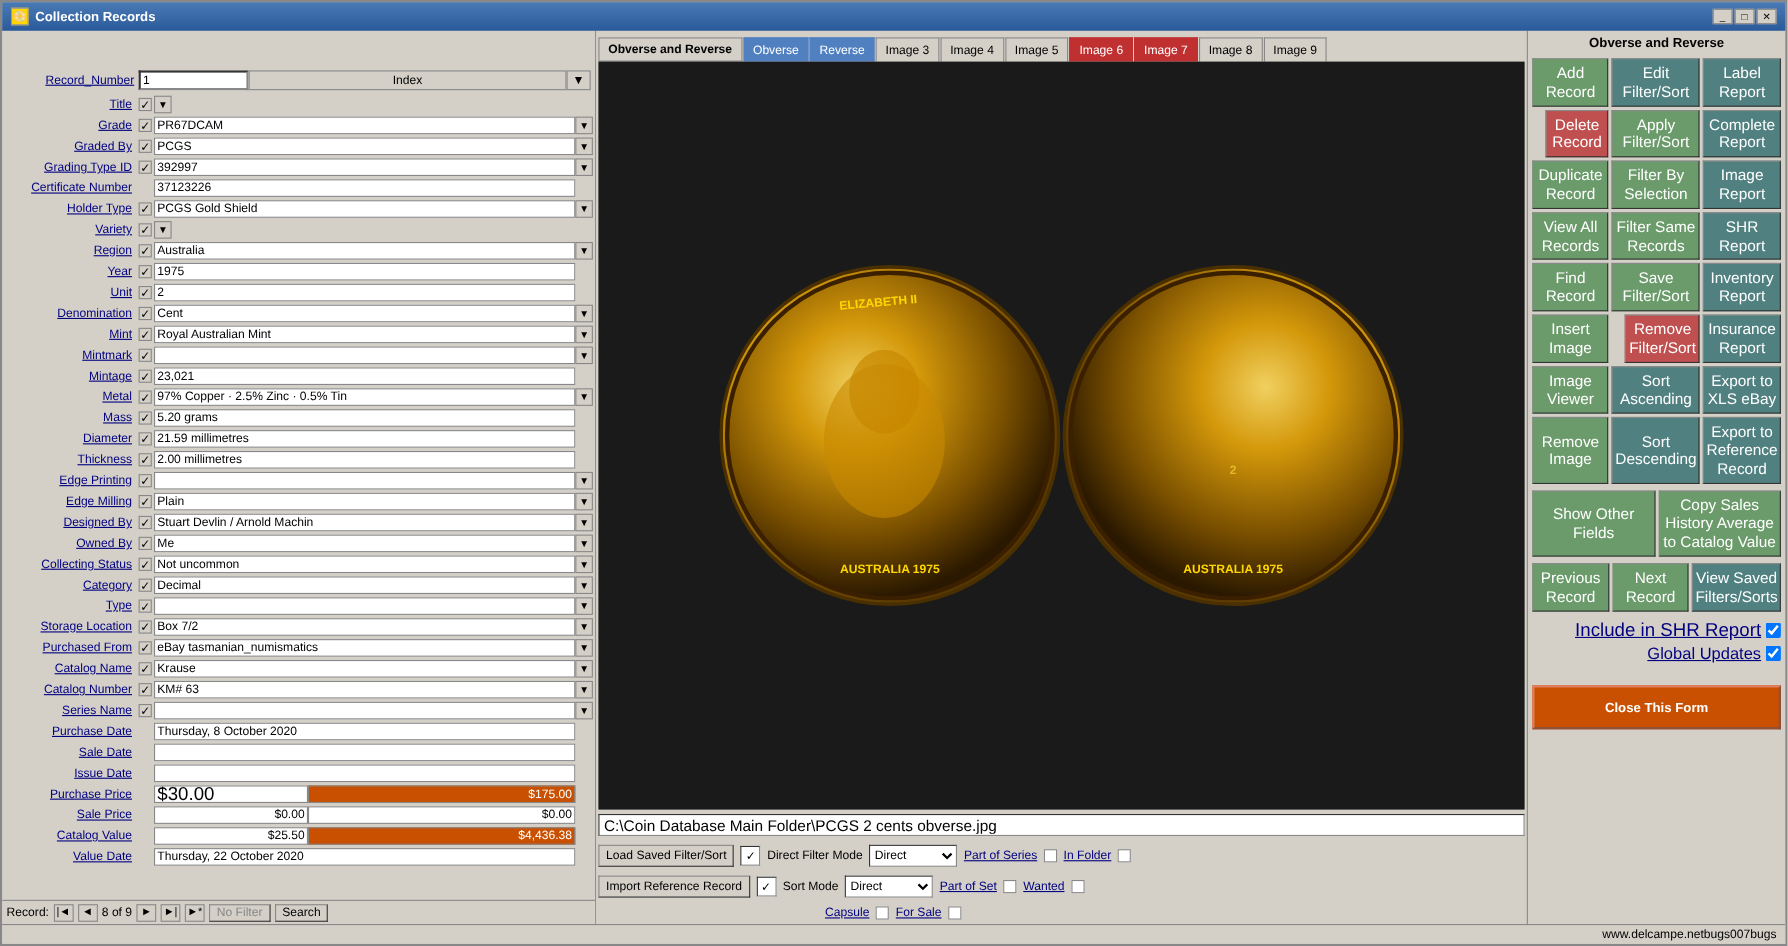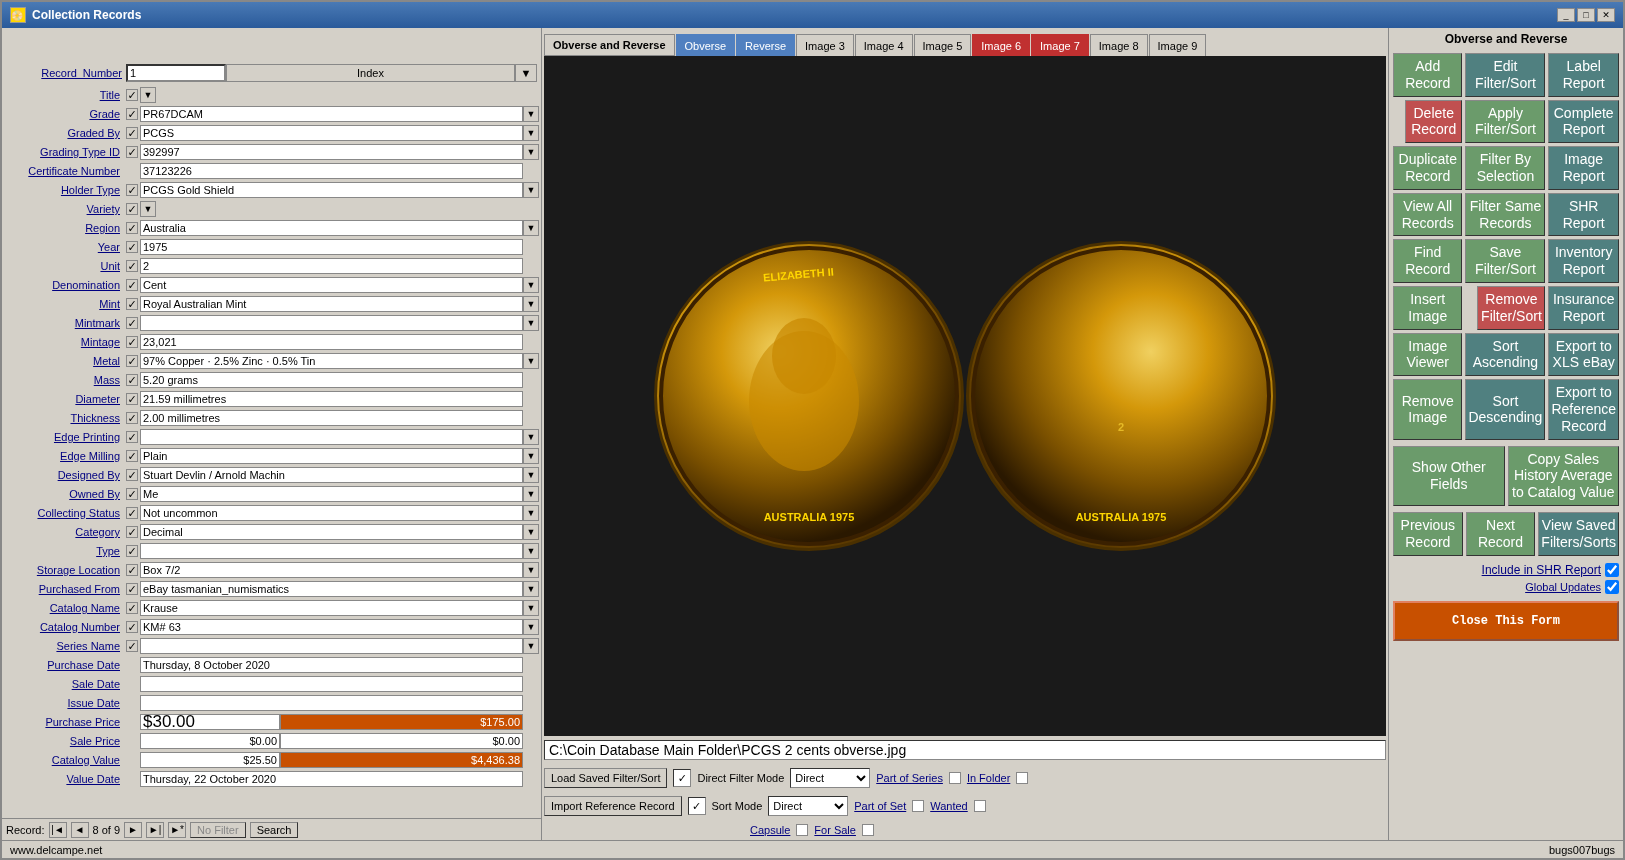--- a/index.html
+++ b/index.html
@@ -64,23 +64,23 @@
     .btn-grid-2 { display: grid; grid-template-columns: 1fr 1fr; gap: 3px; }
     
     .rp-btn { padding: 4px 2px; border: 1px outset #888; cursor: pointer; text-align: center; font-size: 14px; line-height: 1.2; display: flex; align-items: center; justify-content: center; min-height: 40px; font-weight: normal; }
     .rp-btn-green { background: #6b9b6b; color: white; }
     .rp-btn-red { background: #c05050; color: white; margin-left: 12px; }
     .rp-btn-teal { background: #508080; color: white; }
     
     .checkboxes-row { display: flex; flex-direction: column; gap: 3px; margin-top: 4px; }
     .cb-row { display: flex; align-items: center; justify-content: flex-end; gap: 4px; font-size: 11px; }
     
-    .close-btn { background: #c85000; color: white; border: 2px outset #e08060; padding: 8px; text-align: right; cursor: pointer; font-size: 12px; font-weight: bold; margin-top: 4px; height: 40px; display: flex; align-items: center; justify-content: center; font-family: Liberation Mono, monospace; }
-    
-    .status-bar { height: 18px; background: #d4d0c8; border-top: 1px solid #888; display: flex; align-items: center; justify-content: space-between; padding: 0 8px; font-size: 11px; }
+    .close-btn { background: #c85000; color: white; border: 2px outset #e08060; padding: 8px; text-align: right; cursor: pointer; font-size: 12px; font-weight: bold; margin-top: 17px; height: 40px; display: flex; align-items: center; justify-content: center; }
+    
+    .status-bar { height: 18px; background: #d4d0c8; border-top: 1px solid #888; display: flex; align-items: center; justify-content: flex-end; padding: 0 8px; font-size: 11px; }
     
     
     .coin-left { width: 310px; height: 310px; border-radius: 50%; background: radial-gradient(ellipse at 35% 35%, #e8c040, #c8900a, #6a4400, #2a1800); overflow: hidden; display: flex; align-items: center; justify-content: center; position: relative; border: 3px solid #4a3000; }
     .coin-right { width: 310px; height: 310px; border-radius: 50%; background: radial-gradient(ellipse at 65% 35%, #e8c040, #c8900a, #6a4400, #2a1800); overflow: hidden; display: flex; align-items: center; justify-content: center; position: relative; border: 3px solid #4a3000; }
     
     .import-btn { background: #d4d0c8; border: 1px outset #888; padding: 2px 6px; height: 20px; cursor: pointer; font-size: 11px; }
     
     
     ::-webkit-scrollbar { width: 14px; }
     ::-webkit-scrollbar-track { background: #d4d0c8; }
@@ -583,25 +583,25 @@
       </div>
 
       <div class="btn-grid" style="margin-top:3px;">
         <button class="rp-btn rp-btn-green">Previous Record</button>
         <button class="rp-btn rp-btn-green">Next Record</button>
         <button class="rp-btn rp-btn-teal">View Saved Filters/Sorts</button>
       </div>
 
       <div class="checkboxes-row">
         <div class="cb-row">
-          <span style="font-size:12px; color:#000080; text-decoration:underline; cursor:pointer;">Include in SHR Report</span>
+          <span style="font-size:17px; color:#000080; text-decoration:underline; cursor:pointer;">Include in SHR Report</span>
           <input type="checkbox" checked="" style="width: 14px; height: 14px;">
         </div>
         <div class="cb-row">
-          <span style="font-size:11px; color:#000080; text-decoration:underline; cursor:pointer;">Global Updates</span>
+          <span style="font-size:15px; color:#000080; text-decoration:underline; cursor:pointer;">Global Updates</span>
           <input type="checkbox" checked="" style="width: 14px; height: 14px;">
         </div>
       </div>
 
       <button class="close-btn">Close This Form</button>
     </div>
   </div>
 
   <div class="status-bar">
     <span>www.delcampe.net</span>

